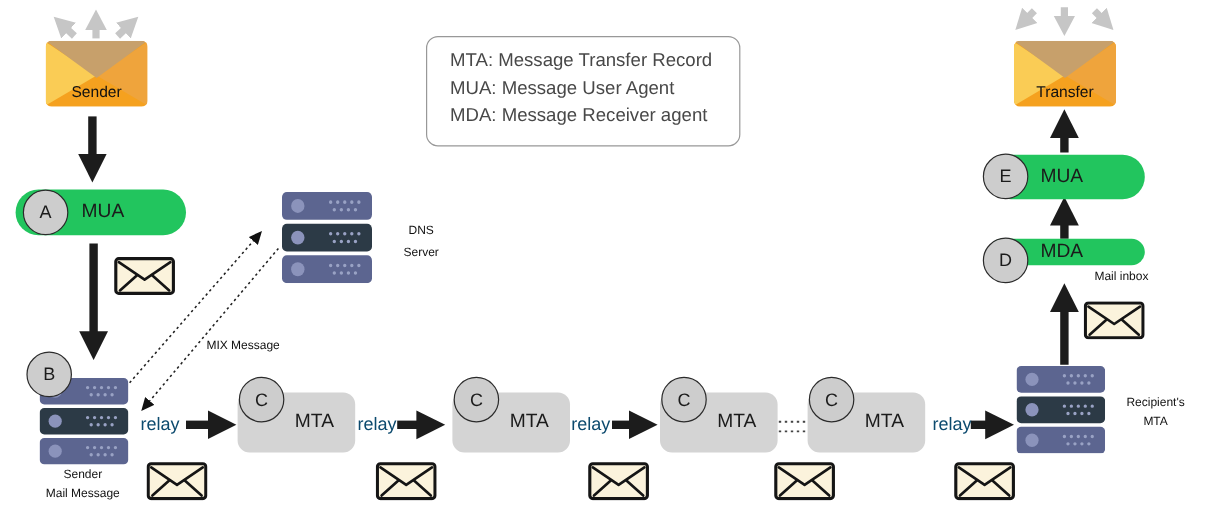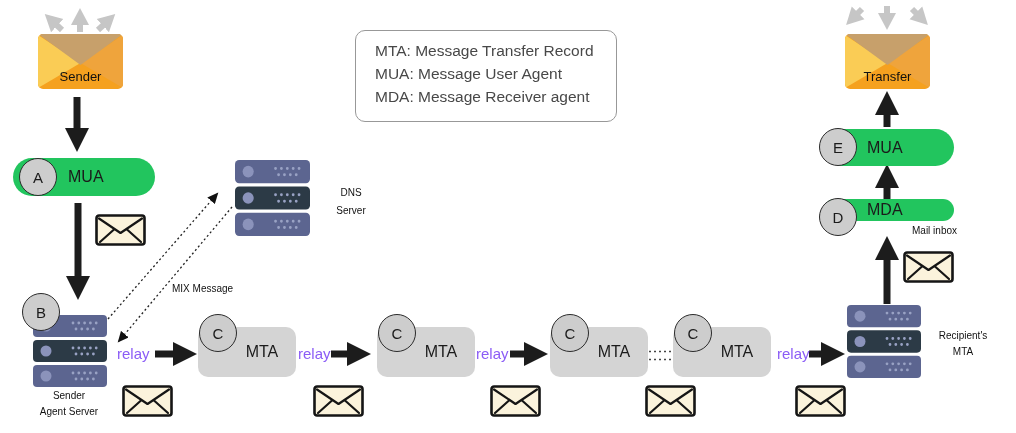--- a/index.html
+++ b/index.html
@@ -14,21 +14,21 @@
             font-size:15px; color:#1b1b1b; box-sizing:border-box; }
   .mta-box { position:absolute; z-index:2; width:98px; height:50px; background:#D4D4D4; border-radius:10px;
              display:flex; align-items:center; justify-content:center; padding-left:30px; box-sizing:border-box;
              font-size:16px; font-weight:500; color:#1b1b1b; }
   .big-env { position:absolute; z-index:2; width:85px; height:55px; border-radius:5px; overflow:hidden; }
   .big-env .env-label { position:absolute; left:0; bottom:5px; width:100%; text-align:center;
                         font-size:13px; font-weight:500; color:#111; }
   .mail-env { position:absolute; z-index:2; width:51px; height:32px; }
   .lbl { position:absolute; z-index:2; font-size:10px; color:#111; font-weight:500; line-height:16px; }
   .lbl.ctr { text-align:center; }
-  .relay { position:absolute; z-index:2; font-size:15px; color:#8b5cf6; font-weight:400; }
+  .relay { position:absolute; z-index:2; font-size:15px; color:#0c4a6e; font-weight:400; }
   .legend { position:absolute; z-index:2; left:355px; top:30px; width:262px; height:92px; background:#fff;
             border:1.5px solid #989898; border-radius:10px; box-sizing:border-box; padding:8px 0 0 19px;
             font-size:15.5px; font-weight:400; color:#484848; line-height:23px; }
 </style>
 </head>
 <body>
 
 <div class="stage">
 
   <svg width="0" height="0" style="position:absolute">
@@ -141,21 +141,21 @@
   <div class="abs node" style="left:33px; top:315px;">
     <svg width="74" height="72">
         <use href="#server"></use>
       </svg>
   </div>
   <div class="circle" style="left:22px; top:293px;">
     <span>B</span>
   </div>
   <div class="lbl ctr" style="left:9px; top:388px; width:120px;">
     <div>Sender</div>
-    <div>Agent Server</div>
+    <div>Mail Message</div>
   </div>
 
   <div class="abs node" style="left:235px; top:160px;">
     <svg width="75" height="76" viewBox="0 0 74 72" preserveAspectRatio="none">
         <use href="#server"></use>
       </svg>
   </div>
   <div class="lbl ctr" style="left:311px; top:184px; width:80px; line-height:18px;">
     <div>DNS</div>
     <div>Server</div>

